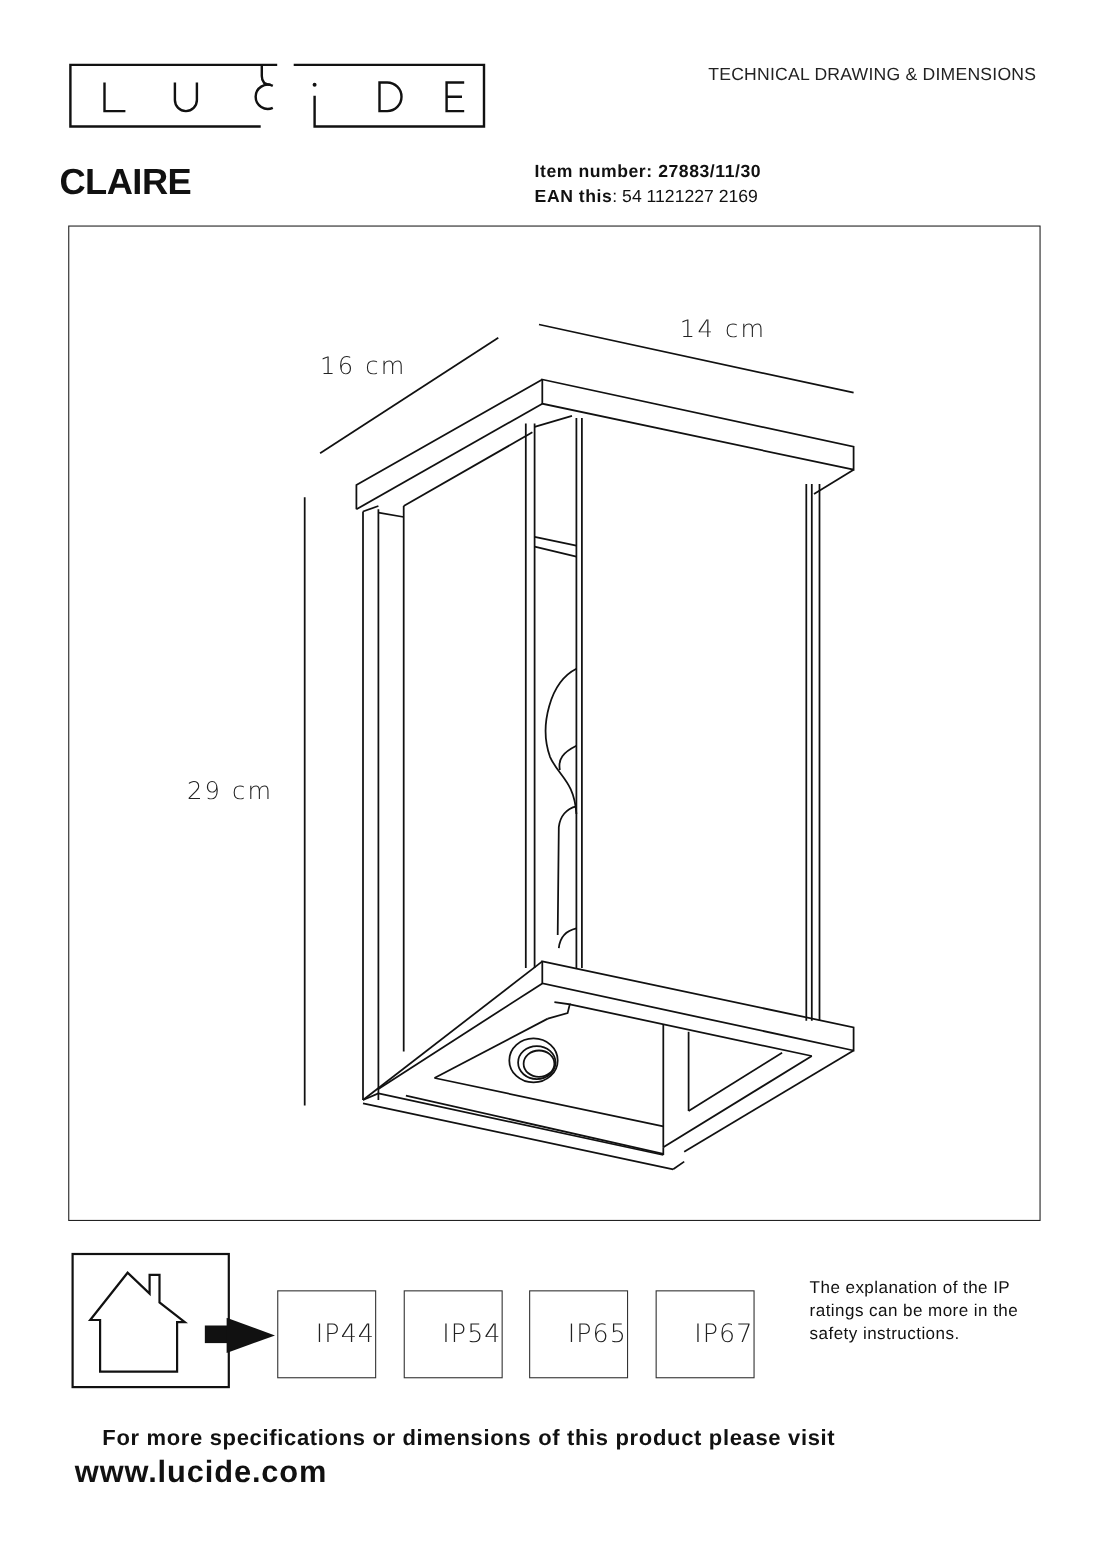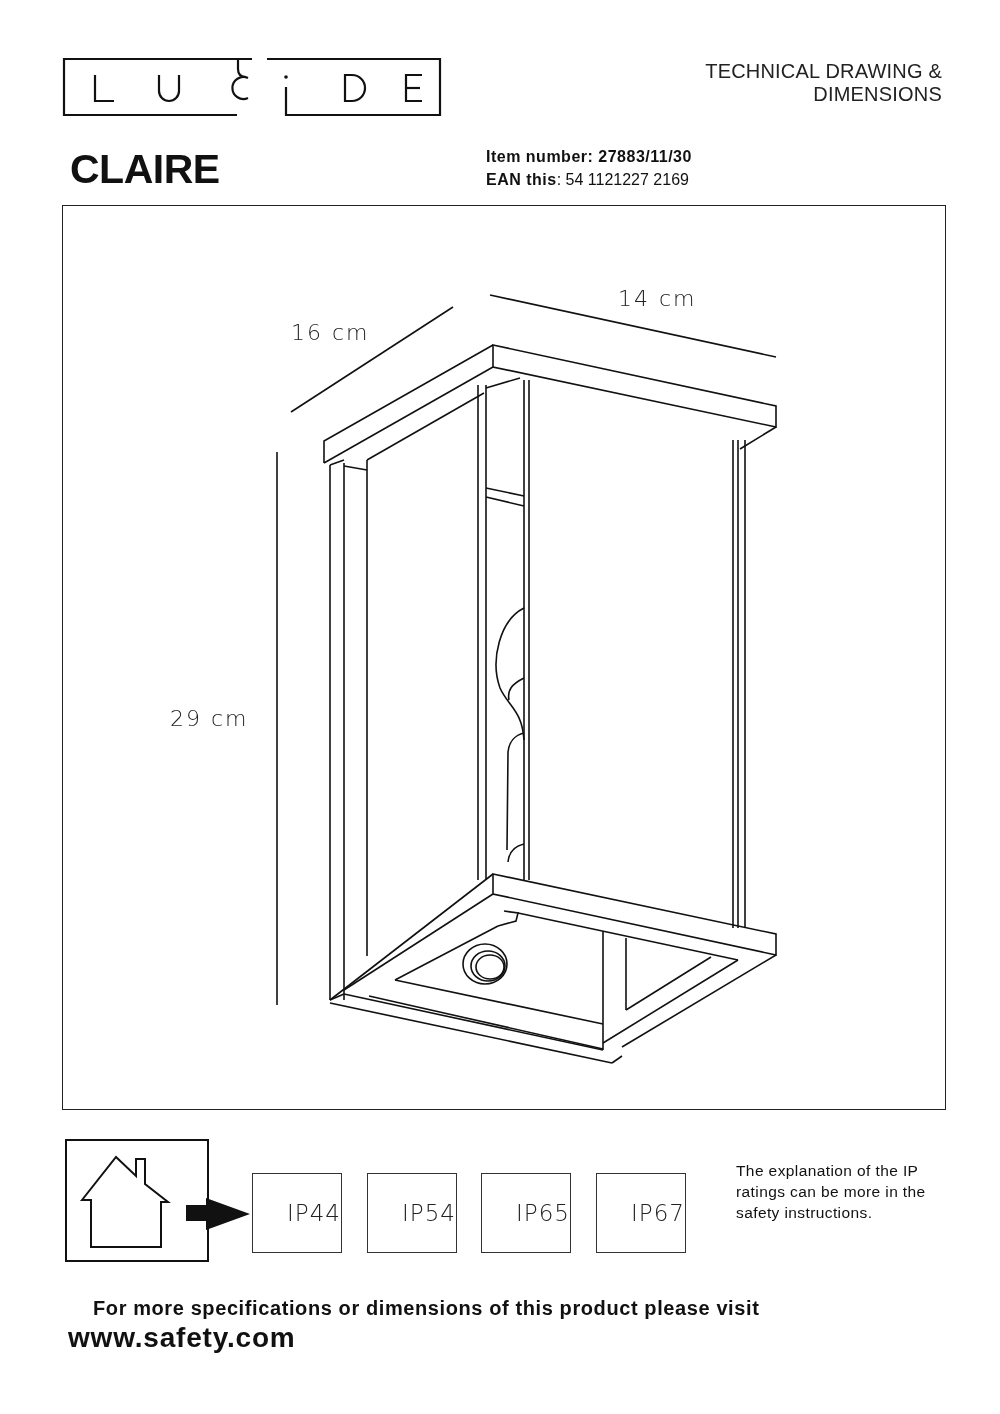--- a/index.html
+++ b/index.html
@@ -1,20 +1,20 @@
 <!DOCTYPE html>
 <html><head>
   <meta charset="utf-8">
   <style>
     html, body { margin: 0; padding: 0; background: #ffffff; }
     body { width: 1000px; height: 1414px; position: relative; overflow: hidden; color: #111; font-family: "Liberation Sans", sans-serif; }
     .abs { position: absolute; }
     .logo { left: 62px; top: 55px; width: 380px; height: 64px; }
-    .doc-type { left: 590px; top: 60px; width: 352px; text-align: right; font-size: 20px; letter-spacing: 0.2px; color: #222; }
-    .product-title { left: 70px; top: 146px; font-size: 41px; font-weight: bold; letter-spacing: -0.5px; }
+    .doc-type { left: 590px; top: 60px; width: 352px; text-align: right; font-size: 16px; letter-spacing: 0.2px; color: #222; }
+    .product-title { left: 54px; top: 146px; font-size: 33px; font-weight: bold; letter-spacing: -0.5px; }
     .item-info { left: 486px; top: 145px; font-size: 16px; line-height: 23px; }
     .item-info .lbl { font-weight: bold; letter-spacing: 0.5px; }
     .item-info .val-bold { font-weight: bold; letter-spacing: 0.5px; text-align: center; }
     .drawing-frame { left: 62px; top: 205px; width: 884px; height: 905px; border: 1.5px solid #222; box-sizing: border-box; }
     .dim { font-family: "DejaVu Sans", sans-serif; font-size: 22px; font-weight: 300; color: #222; letter-spacing: 2px; }
     .ip-box { top: 1173px; width: 90px; height: 80px; border: 1.5px solid #333; box-sizing: border-box; display: flex; align-items: center; justify-content: center; font-family: "DejaVu Sans", sans-serif; font-size: 23px; font-weight: 300; color: #222; letter-spacing: 1px; padding-left: 34px; }
     .ip-note { left: 736px; top: 1160px; width: 220px; font-size: 15.5px; line-height: 21px; letter-spacing: 0.4px; color: #111; }
     .footer-text { left: 68px; top: 1297px; font-size: 20px; font-weight: bold; letter-spacing: 0.6px; margin-left: 25px; }
     .footer-url { left: 68px; top: 1322px; font-size: 28px; font-weight: bold; letter-spacing: 0.8px; }
   </style>
@@ -138,13 +138,13 @@
 </svg>
 
 <div class="abs ip-box" style="left:252px">IP44</div>
 <div class="abs ip-box" style="left:367px">IP54</div>
 <div class="abs ip-box" style="left:481px">IP65</div>
 <div class="abs ip-box" style="left:596px">IP67</div>
 
 <div class="abs ip-note">The explanation of the IP ratings can be more in the safety instructions.</div>
 
 <div class="abs footer-text">For more specifications or dimensions of this product please visit</div>
-<div class="abs footer-url">www.safety.com</div>
+<div class="abs footer-url">www.lucide.com</div>
 
 </body></html>

